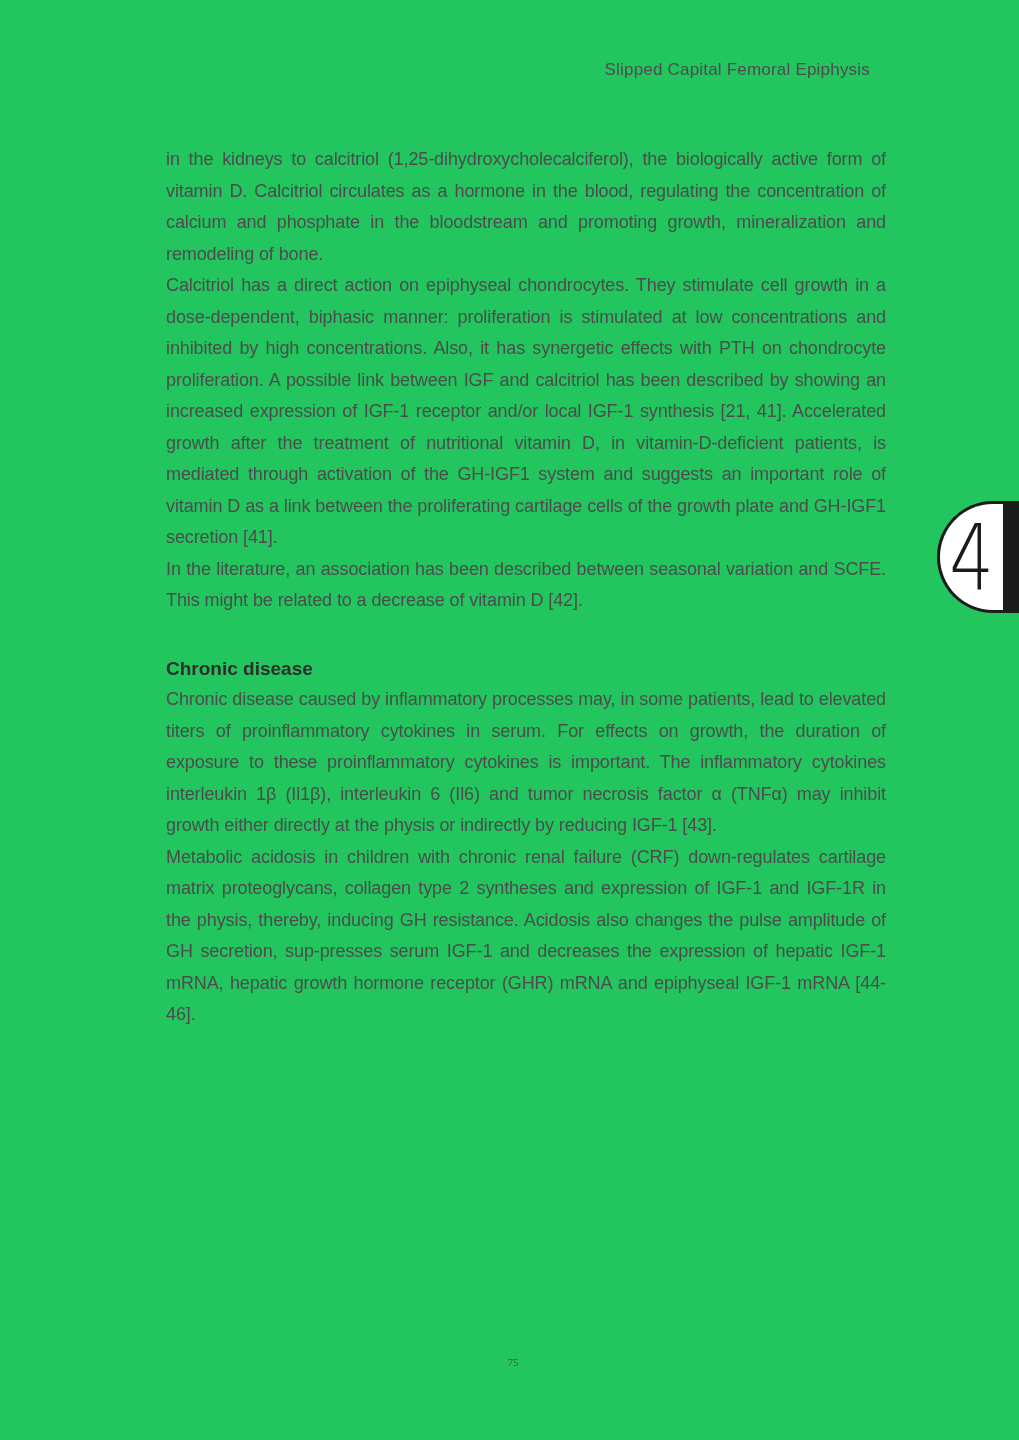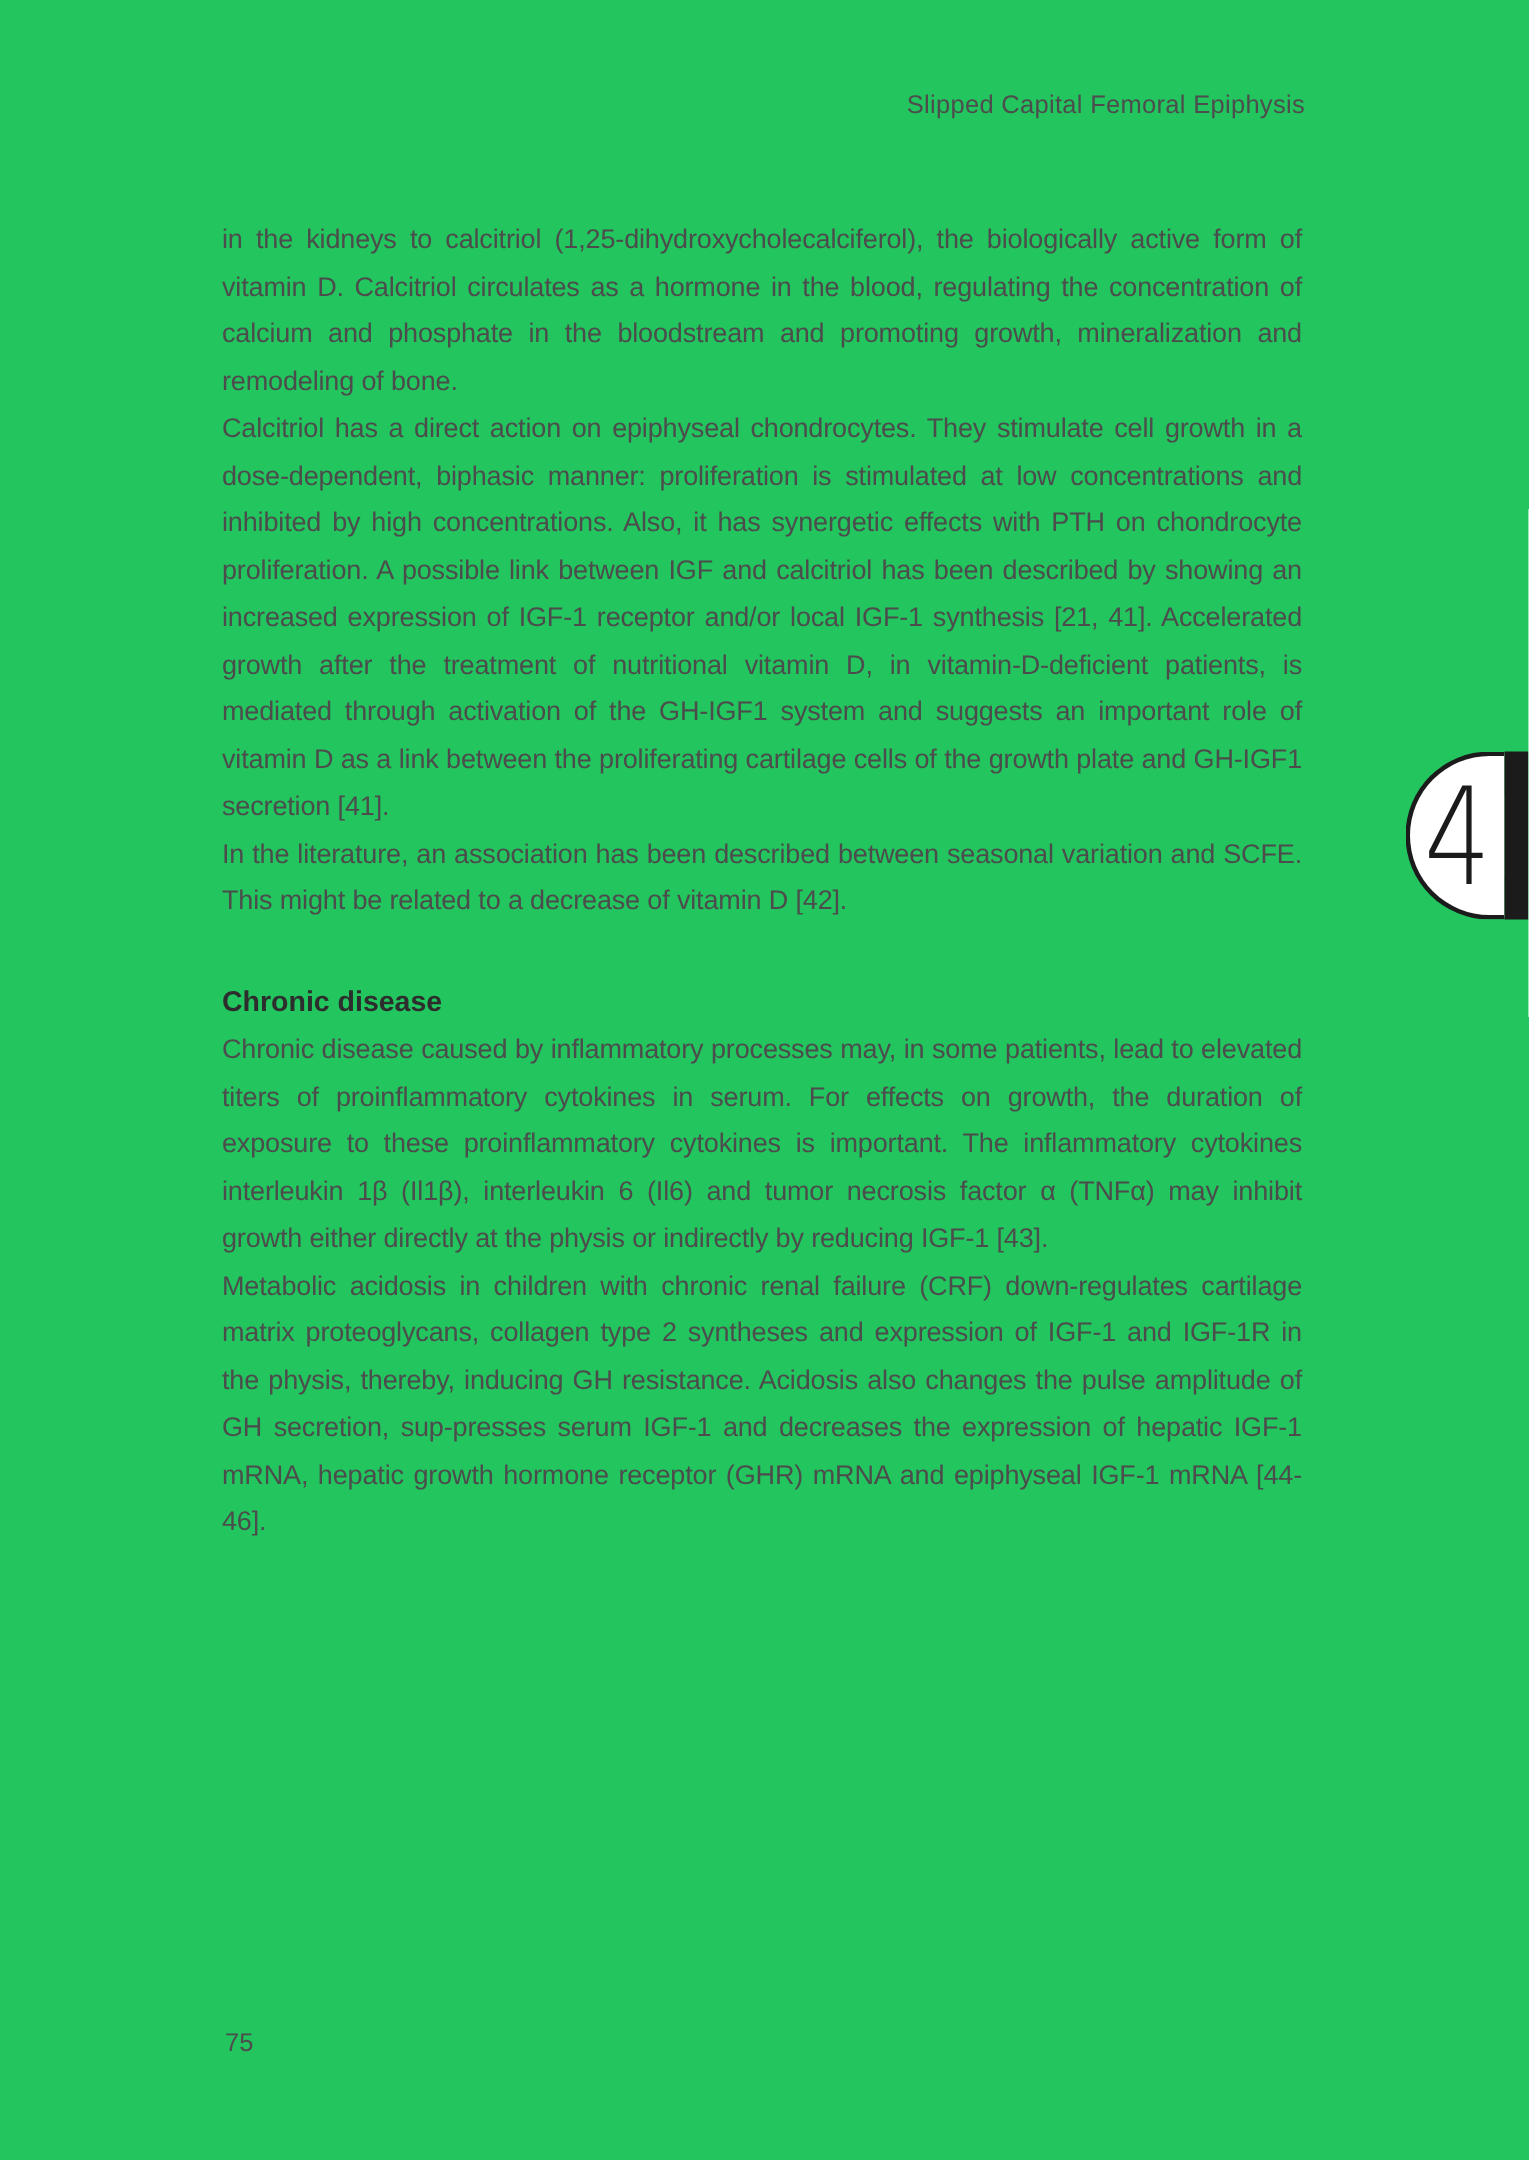--- a/index.html
+++ b/index.html
@@ -22,21 +22,21 @@
     width: 720px;
     text-align: right;
     font-size: 17px;
     line-height: 22px;
     color: #4d4d4d;
     letter-spacing: 0.2px;
   }
   .text-column {
     position: absolute;
     top: 144px;
-    left: 148px;
+    left: 166px;
     width: 720px;
     font-size: 18px;
     line-height: 31.5px;
     letter-spacing: -0.1px;
     color: #4c4c4c;
   }
   .text-column p {
     margin: 0;
     text-align: justify;
   }
@@ -84,24 +84,25 @@
     line-height: 1;
     color: #1b1b1b;
     transform: scaleX(0.78);
     margin-top: 4px;
   }
   .page-number {
     position: absolute;
     top: 1351px;
     left: 150px;
     width: 726px;
-    text-align: left;
-    font-size: 17px;
+    text-align: center;
+    font-size: 11px;
     line-height: 22px;
     color: #4d4d4d;
+    font-family: Liberation Serif, serif;
   }
 </style>
 </head>
 <body>
 
 <div class="page">
 
   <div class="running-header">Slipped Capital Femoral Epiphysis</div>
 
   <main class="text-column">

